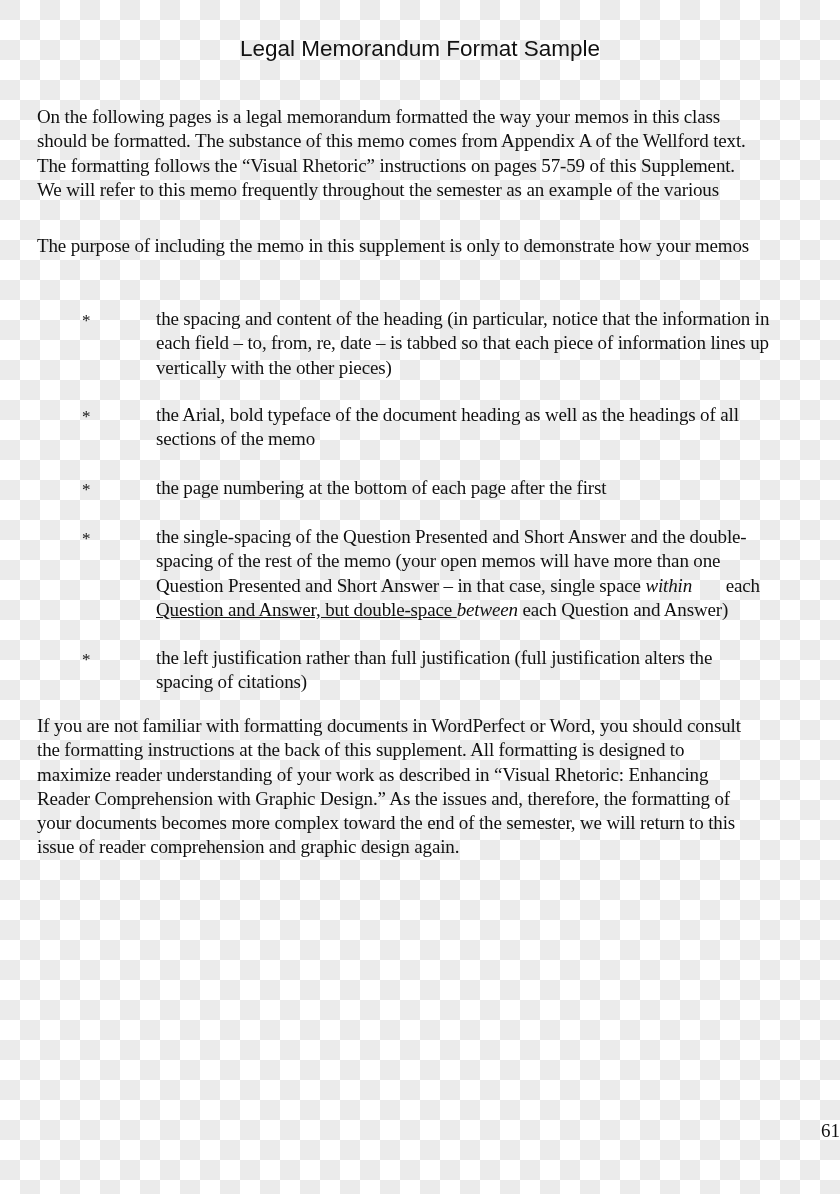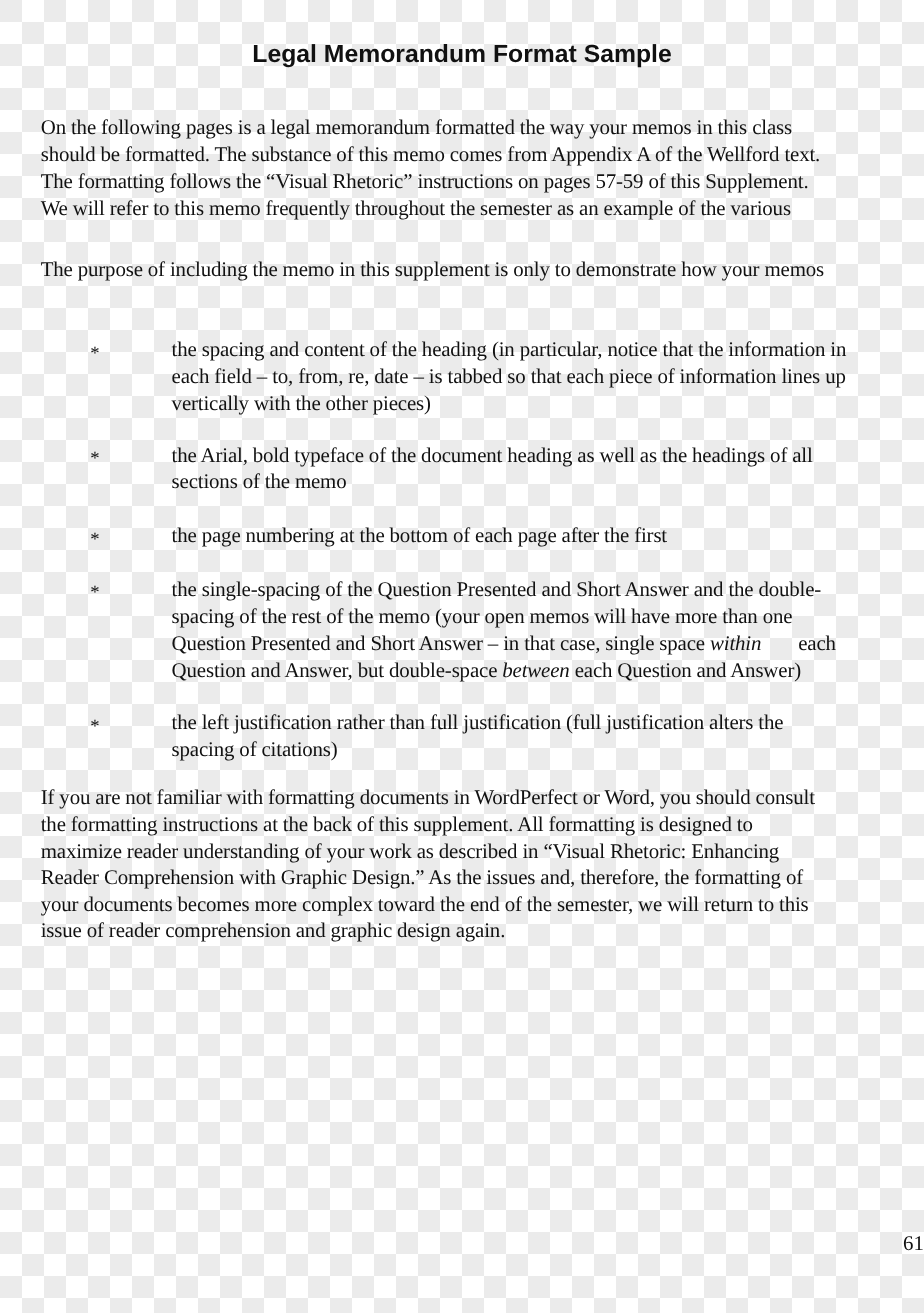--- a/index.html
+++ b/index.html
@@ -11,21 +11,21 @@
       linear-gradient(45deg, #ebebeb 25%, transparent 25%, transparent 75%, #ebebeb 75%);
     background-size: 40px 40px;
     background-position: 20px 0, 0 20px;
     color: #111111;
     font-family: "Liberation Serif", "DejaVu Serif", serif;
   }
   .title {
     position: absolute; left: 0; width: 840px; top: 34px;
     text-align: center;
     font-family: "Liberation Sans", "DejaVu Sans", sans-serif;
-    font-weight: bold; font-size: 22.5px; line-height: 30px;
+    font-weight: normal; font-size: 22.5px; line-height: 30px;
     margin: 0;
   }
   .para {
     position: absolute; left: 21px; width: 812px;
     font-size: 19px; line-height: 24.3px; margin: 16px;
     letter-spacing: -0.15px;
   }
   .line { display: block; white-space: nowrap; }
   .bullet {
     position: absolute; left: 0; width: 840px;
@@ -81,21 +81,21 @@
     <span class="line">the page numbering at the bottom of each page after the first</span>
   </div>
 </div>
 
 <div class="bullet" style="top:525px;">
   <span class="mark">*</span>
   <div class="btext">
     <span class="line">the single-spacing of the Question Presented and Short Answer and the double-</span>
     <span class="line">spacing of the rest of the memo (your open memos will have more than one</span>
     <span class="line"><span style="white-space:pre;">Question Presented and Short Answer – in that case, single space </span><em>within</em><span style="white-space:pre;margin-left:29px;"> each</span></span>
-    <span class="line"><span style="white-space:pre;">Question and Answer, but double-space </span><em>between</em><span style="white-space:pre;"> each Question and Answer)</span></span>
+    <span class="line"><span style="white-space:pre;text-decoration:underline;">Question and Answer, but double-space </span><em>between</em><span style="white-space:pre;"> each Question and Answer)</span></span>
   </div>
 </div>
 
 <div class="bullet" style="top:646px;">
   <span class="mark">*</span>
   <div class="btext">
     <span class="line">the left justification rather than full justification (full justification alters the</span>
     <span class="line">spacing of citations)</span>
   </div>
 </div>

